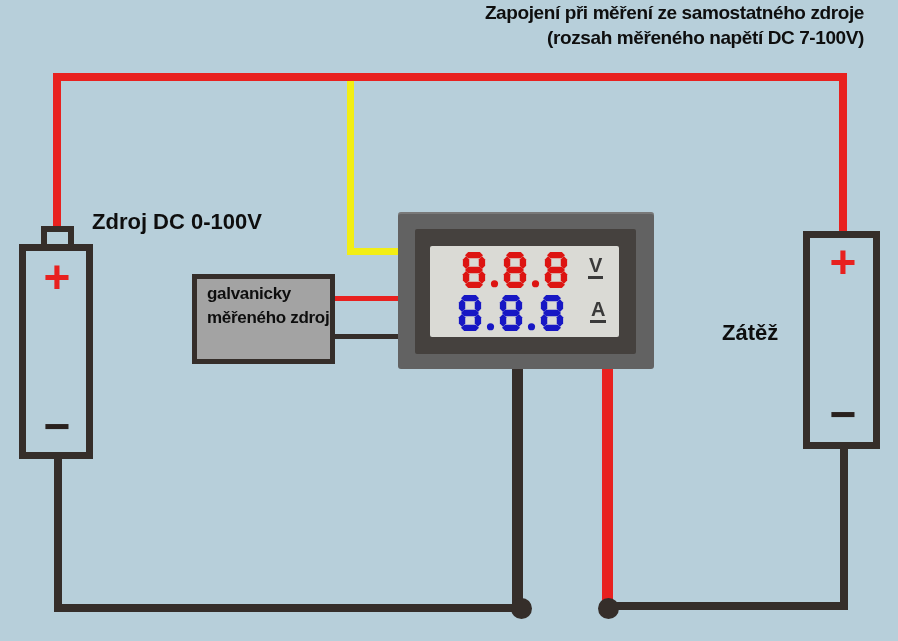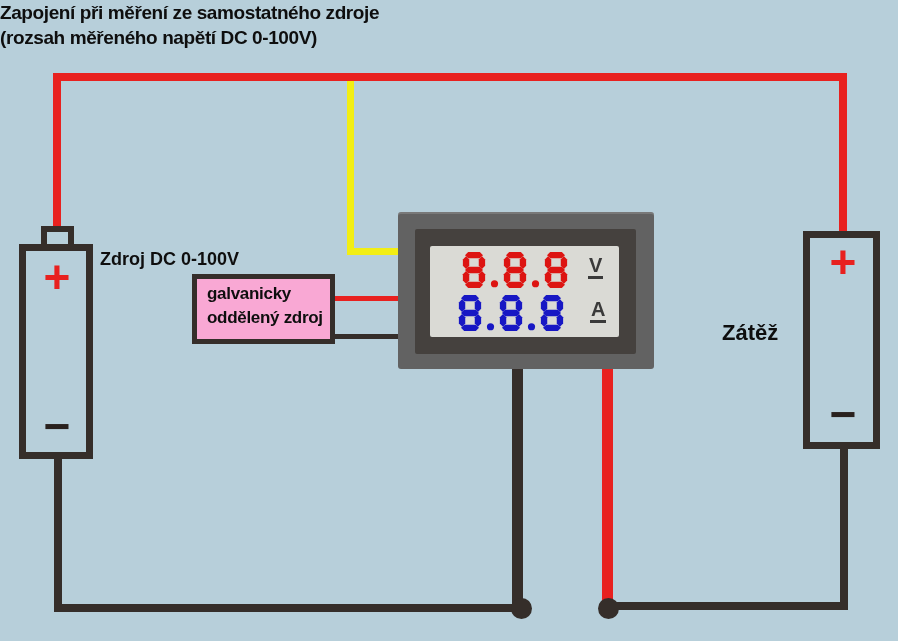--- a/index.html
+++ b/index.html
@@ -13,21 +13,21 @@
   .abs{position:absolute;}
   .wire{position:absolute;}
   .lbl{
     position:absolute;
     font-weight:bold;
     color:#0e0e0e;
     white-space:nowrap;
   }
   #title{
     left:34px;top:9px;width:864px;
-    text-align:left;
+    text-align:right;
     font-size:19px;font-weight:bold;color:#0e0e0e;
     line-height:25px;letter-spacing:-0.4px;
   }
   .battery{
     position:absolute;
     border:7px solid #352e2a;
     background:transparent;
     box-sizing:border-box;
   }
   .battery-cap{
@@ -39,23 +39,23 @@
   }
   .sym{
     position:absolute;
     transform:translate(-50%,-52%);
     font-weight:bold;
     line-height:1;
   }
   .sym.plus{font-size:46px;color:#e8211f;}
   .sym.minus{font-size:46px;color:#29211e;}
   #isolated-box{
-    left:192px;top:274px;width:143px;height:70px;
+    left:192px;top:274px;width:143px;height:90px;
     border:5px solid #352e2a;
-    background:#f9a8d4;
+    background:#a3a3a3;
     box-sizing:border-box;
   }
   #isolated-box .txt{
     padding:3px 0 0 10px;
     font-size:17px;font-weight:bold;color:#0e0e0e;
     line-height:24px;letter-spacing:-0.3px;
   }
   #meter-outer{
     left:398px;top:212px;width:256px;height:157px;
     background:#626262;border-radius:3px;
@@ -81,21 +81,21 @@
   }
   .dot{border-radius:50%;background:#352e2a;}
 </style>
 </head>
 <body>
 
 <div id="stage">
 
   <div id="title">
     <div>Zapojení při měření ze samostatného zdroje</div>
-    <div>(rozsah měřeného napětí DC 0-100V)</div>
+    <div>(rozsah měřeného napětí DC 7-100V)</div>
   </div>
 
   <div class="wire" style="left:53px;top:73px;width:794px;height:8px;background:#e8211f;"></div>
   <div class="wire" style="left:53px;top:73px;width:8px;height:157px;background:#e8211f;"></div>
   <div class="wire" style="left:839px;top:73px;width:8px;height:163px;background:#e8211f;"></div>
 
   <div class="wire" style="left:347px;top:81px;width:7px;height:174px;background:#f2ee14;"></div>
   <div class="wire" style="left:347px;top:248px;width:54px;height:7px;background:#f2ee14;"></div>
 
   <div class="wire" style="left:333px;top:296px;width:68px;height:5px;background:#e8211f;"></div>
@@ -108,31 +108,31 @@
 
   <div class="wire" style="left:602px;top:368px;width:11px;height:238px;background:#e8211f;"></div>
   <div class="wire dot" style="left:598px;top:598px;width:21px;height:21px;"></div>
   <div class="wire" style="left:606px;top:602px;width:242px;height:8px;background:#352e2a;"></div>
   <div class="wire" style="left:840px;top:445px;width:8px;height:165px;background:#352e2a;"></div>
 
   <div class="battery-cap abs" style="left:41px;top:226px;width:33px;height:20px;"></div>
   <div class="battery" style="left:19px;top:244px;width:74px;height:215px;"></div>
   <div class="sym plus" style="left:57px;top:278px;">+</div>
   <div class="sym minus" style="left:57px;top:427px;">−</div>
-  <div class="lbl" style="left:100px;top:209px;font-size:18px;margin-top:40px;">Zdroj DC 0-100V</div>
+  <div class="lbl" style="left:92px;top:209px;font-size:22px;">Zdroj DC 0-100V</div>
 
   <div class="battery" style="left:803px;top:231px;width:77px;height:218px;"></div>
   <div class="sym plus" style="left:843px;top:263px;">+</div>
   <div class="sym minus" style="left:843px;top:415px;">−</div>
   <div class="lbl" style="left:722px;top:320px;font-size:22px;">Zátěž</div>
 
   <div class="abs" id="isolated-box">
     <div class="txt">
       <div>galvanicky</div>
-      <div>oddělený zdroj</div>
+      <div>měřeného zdroj</div>
     </div>
   </div>
 
   <div class="abs" id="meter-outer"></div>
   <div class="abs" id="meter-bezel"></div>
   <div class="abs" id="meter-lcd">
     <div class="seg-row" style="left:31px;top:6px;">
         <svg viewBox="0 0 21 34" width="26" height="36">
           <polygon points="2,3 5,0 16,0 19,3 16,6 5,6" fill="#dd1412"></polygon>
           <polygon points="18,4 21,7 21,13 18,16 15,13 15,7" fill="#dd1412"></polygon>

